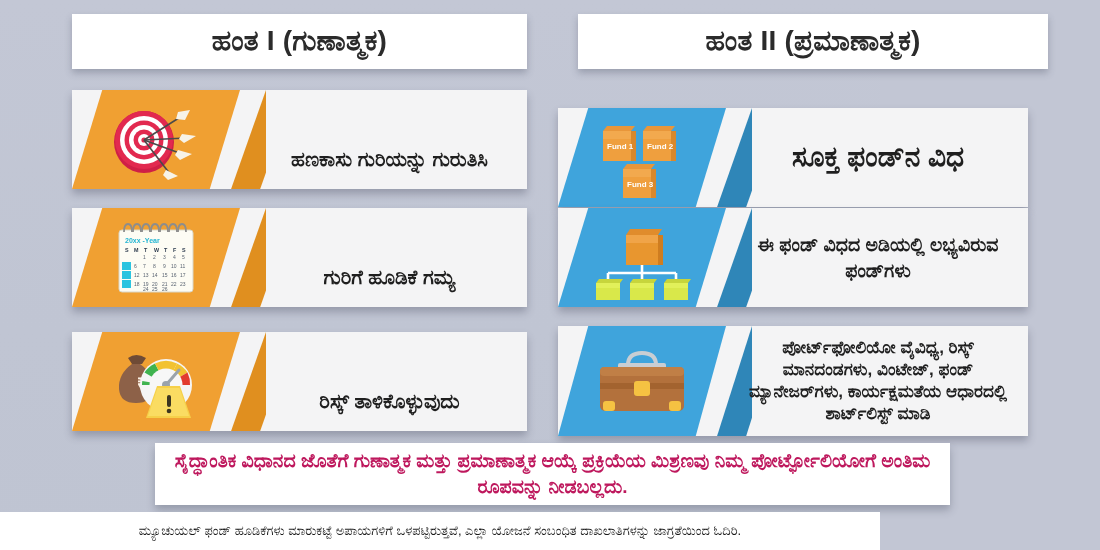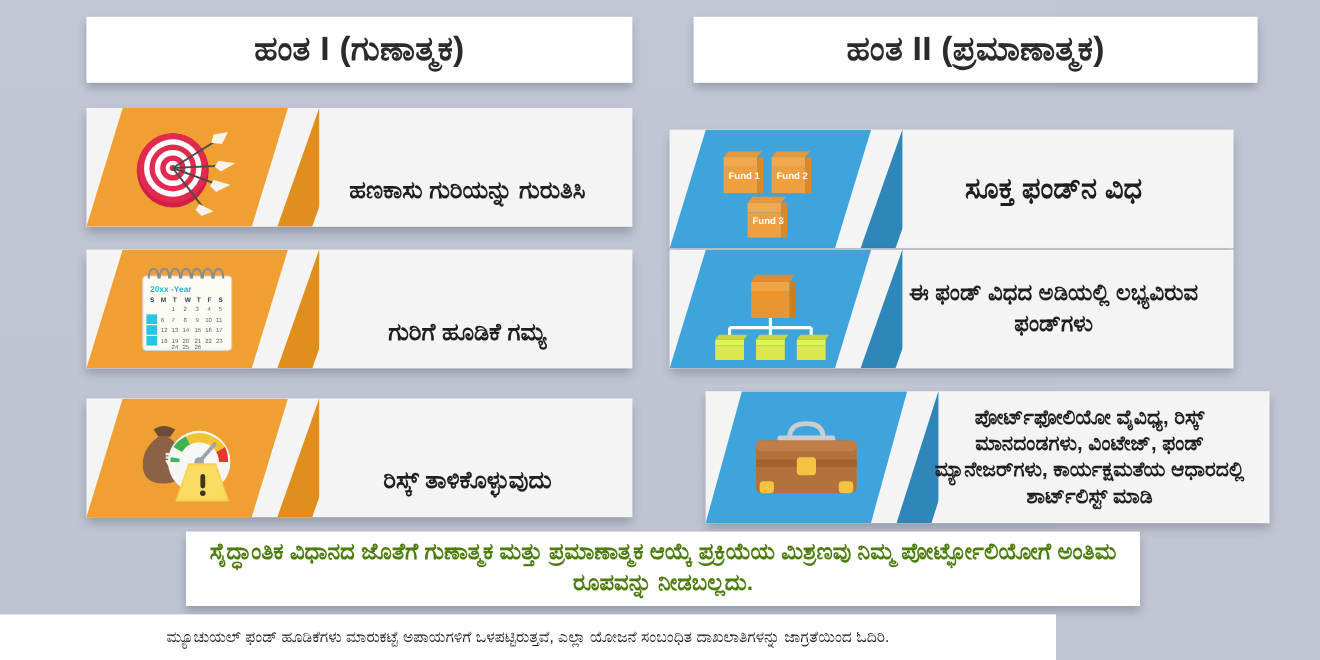--- a/index.html
+++ b/index.html
@@ -78,39 +78,39 @@
   #row-l1 { top: 90px;  height: 99px; }
   #row-l2 { top: 208px; height: 99px; }
   #row-l3 { top: 332px; height: 99px; }
   #row-l1 .label, #row-l2 .label, #row-l3 .label { left: 180px; right: 0; margin-top: 40px; }
   #row-l1 .label span, #row-l2 .label span, #row-l3 .label span { font-size: 20px; }
 
   
   #row-r1, #row-r2, #row-r3 { left: 558px; width: 470px; }
   #row-r1 { top: 108px;  height: 99px; }
   #row-r2 { top: 208px; height: 99px; padding-left: 44px; }
-  #row-r3 { top: 326px; height: 110px; margin-left: 30px; }
+  #row-r3 { top: 326px; height: 110px; }
   #row-r1 .label, #row-r2 .label, #row-r3 .label { left: 170px; right: 0; }
-  #row-r1 .label span { font-size: 24px; }
+  #row-r1 .label span { font-size: 28px; }
   #row-r2 .label span { font-size: 19px; }
   #row-r3 .label span { font-size: 17px; line-height: 1.30; }
 
   
   #summary {
     position: absolute;
     left: 155px; top: 443px; width: 795px; height: 62px;
     background: #ffffff;
     display: flex; align-items: center; justify-content: center;
     box-shadow: 0 5px 8px rgba(60,65,85,0.32);
   }
   #summary span {
     font-family: "Liberation Sans", sans-serif;
     font-weight: bold;
     font-size: 19px;
-    color: #4d7c0f;
+    color: #be185d;
     text-align: center;
     line-height: 1.35;
     padding: 0 10px;
   }
 
   
   #disclaimer {
     position: absolute;
     left: 0; right: 0; top: 512px; height: 38px;
     background: #ffffff;

